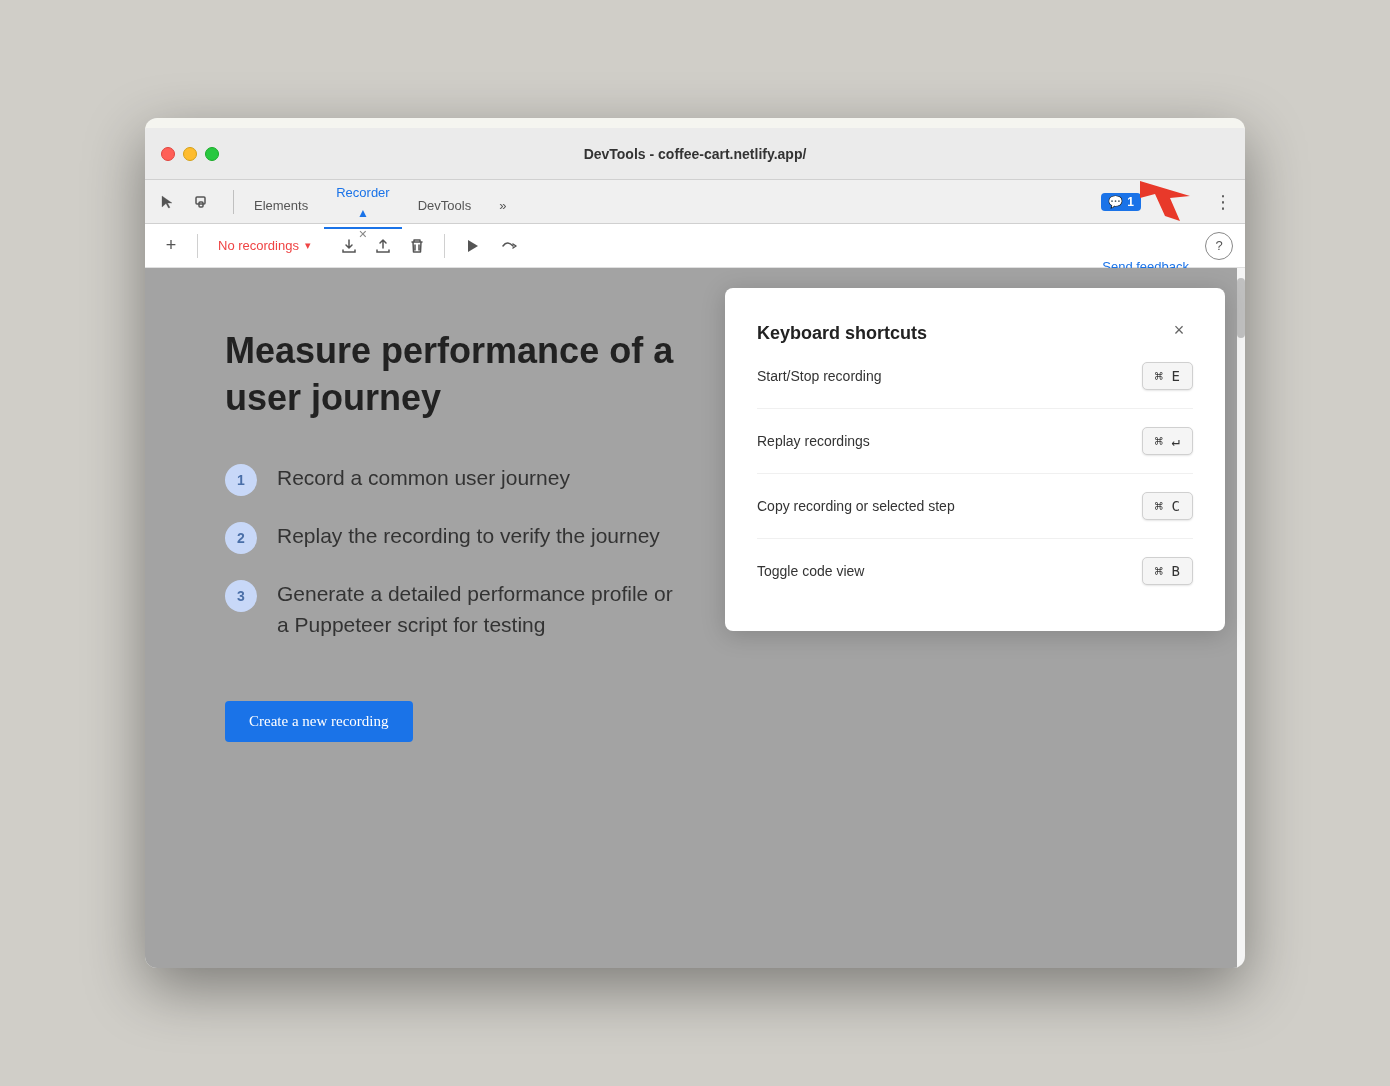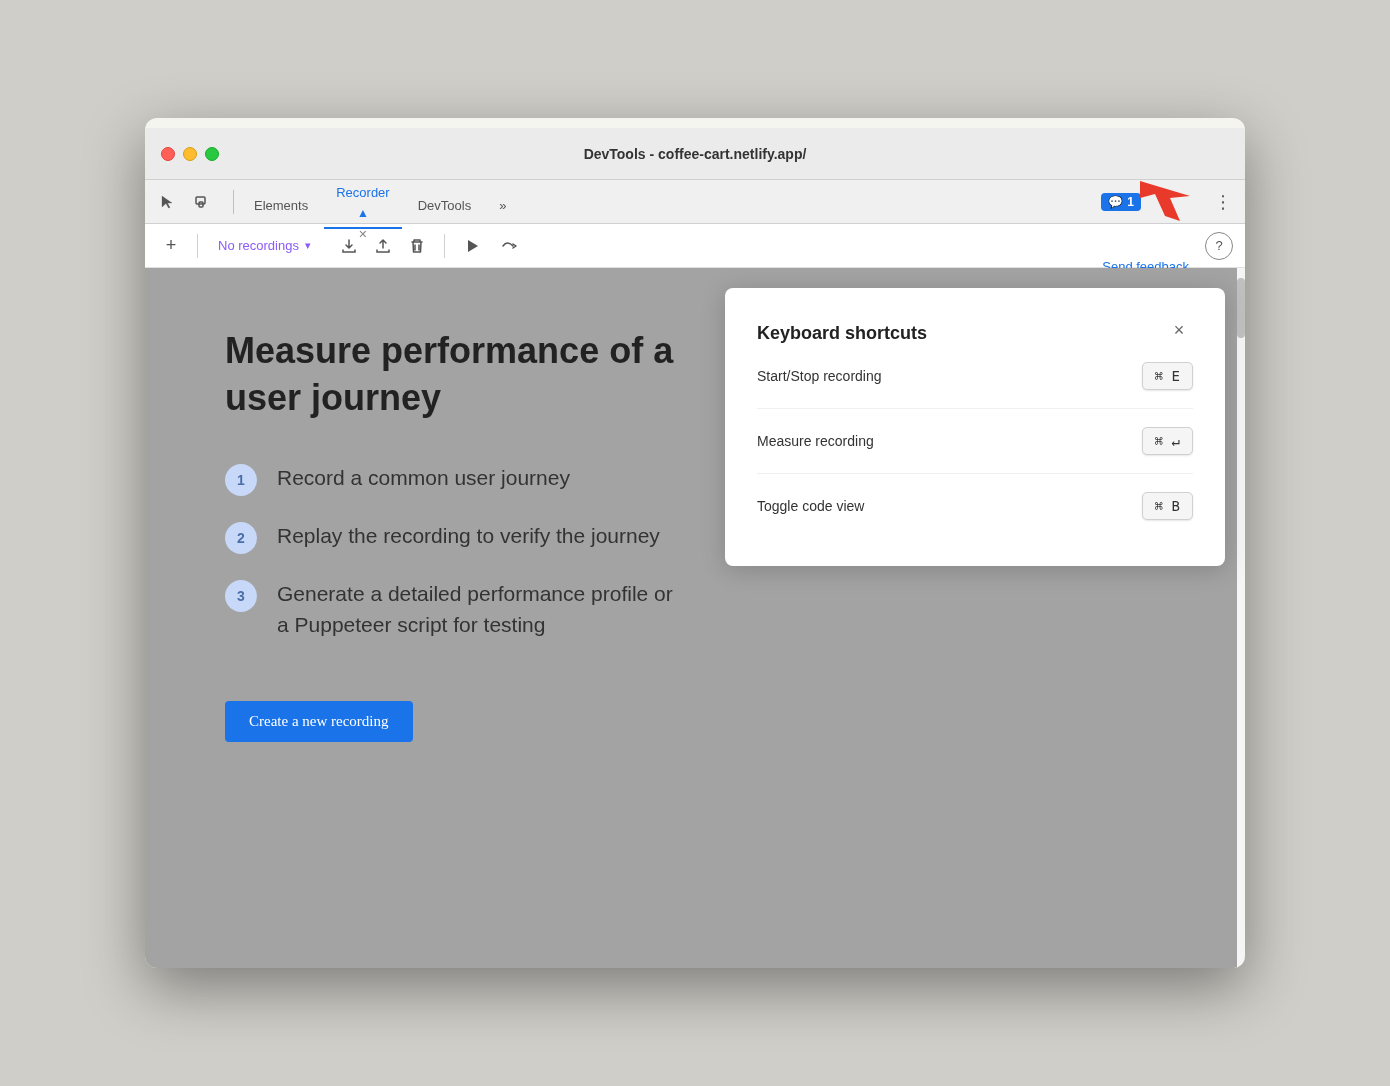--- a/index.html
+++ b/index.html
@@ -161,21 +161,21 @@
       background: #d0d0d0;
       margin: 0 4px;
     }
     .recordings-dropdown {
       display: flex;
       align-items: center;
       gap: 6px;
       padding: 4px 8px;
       cursor: pointer;
       border-radius: 4px;
-      color: #8b5cf6;
+      color: #ef4444;
       font-size: 13px;
     }
     .dropdown-arrow { font-size: 11px; }
     .rec-toolbar-actions {
       display: flex;
       align-items: center;
       gap: 4px;
       margin-left: 8px;
     }
     .rec-icon-btn {
@@ -486,22 +486,26 @@
       <div class="popup-header">
         <span class="popup-title">Keyboard shortcuts</span>
         <span class="popup-close">×</span>
       </div>
       <div>
         <div class="shortcut-row">
           <span class="shortcut-label">Start/Stop recording</span>
           <kbd class="shortcut-key">⌘ E</kbd>
         </div>
         <div class="shortcut-row">
-          <span class="shortcut-label">Measure recording</span>
+          <span class="shortcut-label">Replay recordings</span>
           <kbd class="shortcut-key">⌘ ↵</kbd>
+        </div>
+        <div class="shortcut-row">
+          <span class="shortcut-label">Copy recording or selected step</span>
+          <kbd class="shortcut-key">⌘ C</kbd>
         </div>
         <div class="shortcut-row">
           <span class="shortcut-label">Toggle code view</span>
           <kbd class="shortcut-key">⌘ B</kbd>
         </div>
       </div>
     </div>
 
     
     <div class="scrollbar-track">

